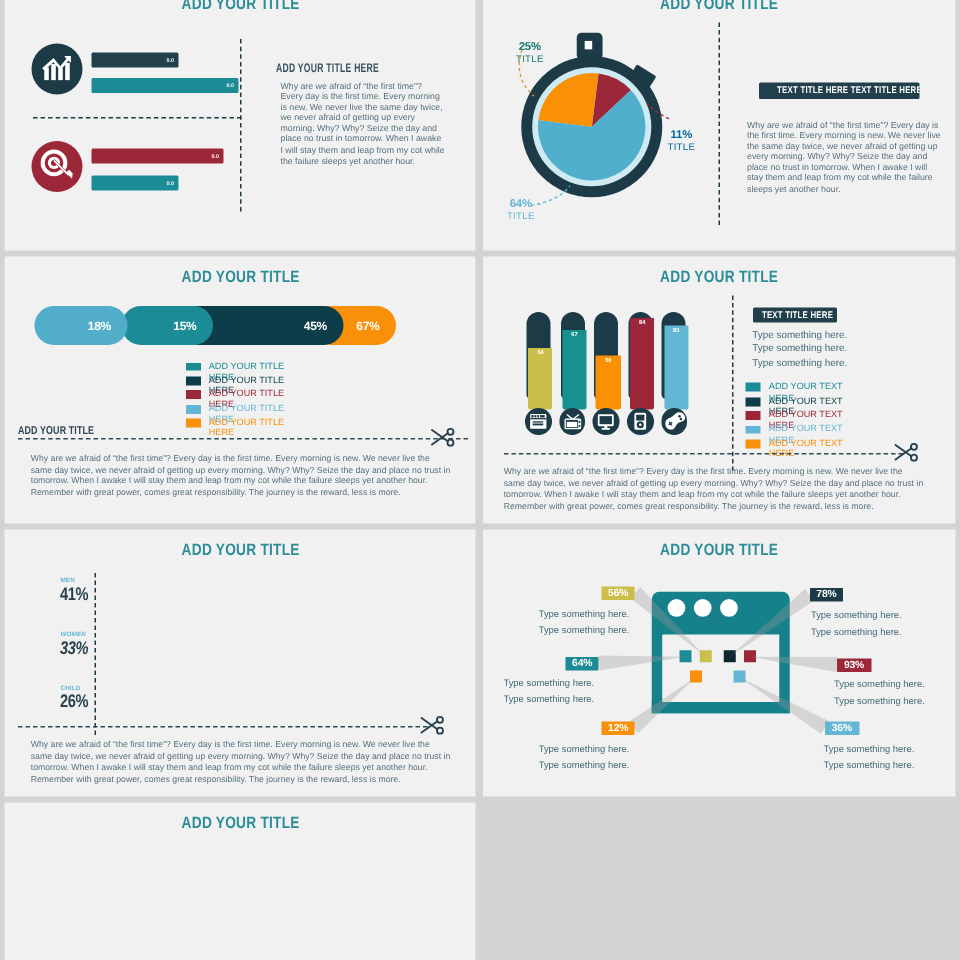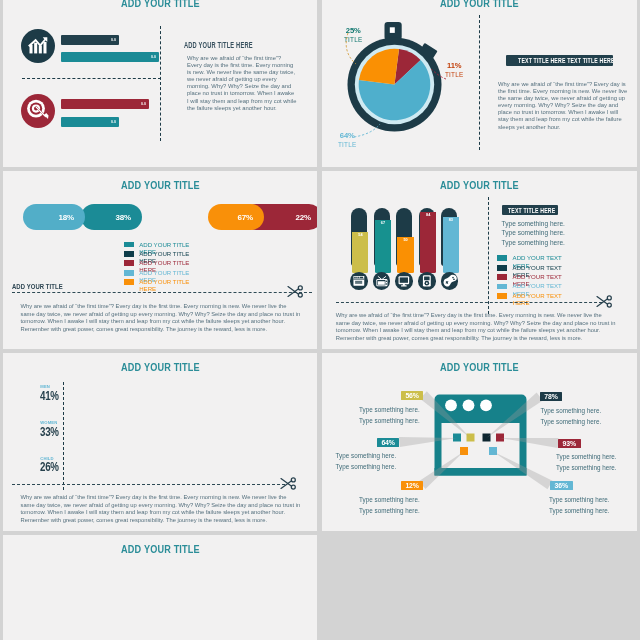--- a/index.html
+++ b/index.html
@@ -122,21 +122,21 @@
           <path d="M62.5 64.5 L88.6 39.99 A35.8 35.8 0 1 1 26.98 60.01 Z" fill="#4fafcc"></path>
           <path d="M62.5 64.5 L26.98 60.01 A35.8 35.8 0 0 1 66.99 28.98 Z" fill="#fa9003"></path>
         </g>
       </g>
     </svg>
 
     <div class="sw-lab" style="left:22px;top:37px;color:#0f766e;">
       <div class="sw-pct">25%</div>
       <div class="sw-sub">TITLE</div>
     </div>
-    <div class="sw-lab" style="left:123px;top:72px;color:#c2410c;text-align:center;">
+    <div class="sw-lab" style="left:123px;top:96px;color:#0369a1;text-align:center;">
       <div class="sw-pct">11%</div>
       <div class="sw-sub">TITLE</div>
     </div>
     <div class="sw-lab" style="left:16px;top:142px;color:#63b7d4;">
       <div class="sw-pct">64%</div>
       <div class="sw-sub">TITLE</div>
     </div>
 
     <svg class="leaders" width="180" height="170" viewBox="0 0 180 170" style="left:0;top:0;">
       <path d="M26 44 Q20 63 34 75" fill="none" stroke="#d29a33" stroke-width="0.9" stroke-dasharray="2.2 1.9"></path>
@@ -147,28 +147,28 @@
     <div class="vdash" style="left:157px;top:26px;height:135px;"></div>
 
     <div class="s2badge"><span>TEXT TITLE HERE  TEXT TITLE HERE</span></div>
     <div class="s2para body-text">Why are we afraid of “the first time”? Every day is the first time. Every morning is new. We never live the same day twice, we never afraid of getting up every morning.  Why? Why? Seize the day and place no trust in tomorrow. When I awake I will stay them and leap from my cot while the failure sleeps yet another hour.</div>
   </div>
 
   <div class="slide s3">
     <div class="s-title" style="top:8px;"><span>ADD YOUR TITLE</span></div>
 
     <div class="pillbar">
-      <div class="pseg" style="left:220px;width:79px;background:#9c2738;z-index:1;">
-          <span>22%</span>
-        </div>
       <div class="pseg" style="left:185px;width:56px;background:#f99009;z-index:2;">
           <span>67%</span>
         </div>
+      <div class="pseg" style="left:96px;width:110px;background:#0e3d4a;z-index:3;">
+          <span>45%</span>
+        </div>
       <div class="pseg" style="left:58px;width:61px;background:#1b8b96;z-index:4;">
-          <span>38%</span>
+          <span>15%</span>
         </div>
       <div class="pseg" style="left:0px;width:62px;background:#52aec8;z-index:5;">
           <span>18%</span>
         </div>
     </div>
 
     <div class="legend5">
       <div class="lgrow">
           <i class="lgsw" style="background:#1b8b96;"></i>
           <span class="lgtx" style="color:#1b8b96;"><span>ADD YOUR TITLE</span><br><span>HERE</span></span>
@@ -333,21 +333,21 @@
     <div class="s4para body-text">Why are we afraid of “the first time”? Every day is the first time. Every morning is new. We never live the same day twice, we never afraid of getting up every morning. Why? Why? Seize the day and place no trust in tomorrow. When I awake I will stay them and leap from my cot while the failure sleeps yet another hour. Remember with great power, comes great responsibility. The journey is the reward, less is more.</div>
   </div>
 
   <div class="slide s5">
     <div class="s-title" style="top:8px;"><span>ADD YOUR TITLE</span></div>
 
     <div class="statblk" style="top:31px;">
       <div class="stat-cap">MEN</div>
       <div class="stat-val">41%</div>
     </div>
-    <div class="statblk" style="top:67.3px;">
+    <div class="statblk" style="top:67.3px;font-style:italic;">
       <div class="stat-cap">WOMEN</div>
       <div class="stat-val">33%</div>
     </div>
     <div class="statblk" style="top:102.7px;">
       <div class="stat-cap">CHILD</div>
       <div class="stat-val">26%</div>
     </div>
 
     <div class="vdash" style="left:60.2px;top:29px;height:108px;"></div>
     <div class="cutline" style="left:9.3px;top:131px;width:273px;"></div>

